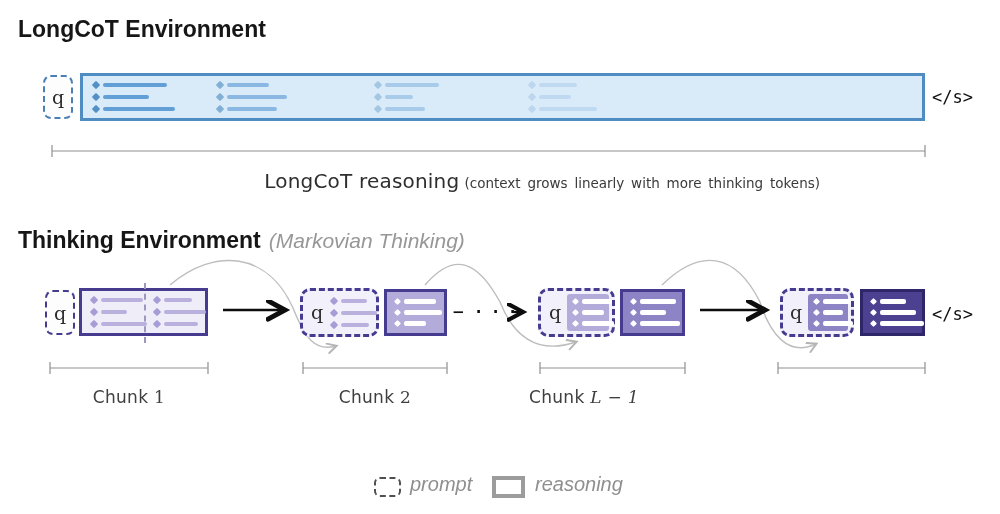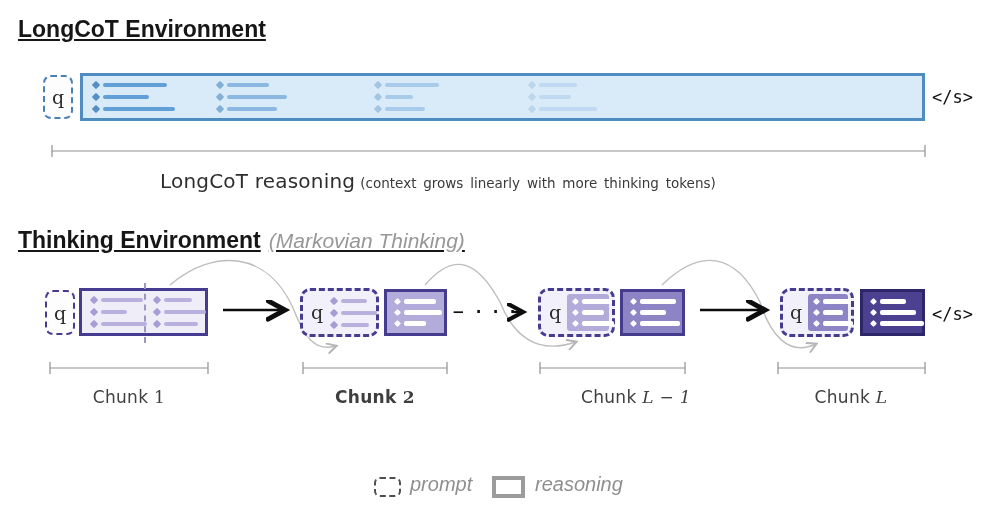--- a/index.html
+++ b/index.html
@@ -1,20 +1,20 @@
 <!DOCTYPE html>
 <html><head>
 <meta charset="utf-8">
 <style>
   html,body{margin:0;padding:0;background:#ffffff;}
   .canvas{position:relative;width:1000px;height:514px;background:#fff;overflow:hidden;
           font-family:"DejaVu Sans",sans-serif;}
   .abs{position:absolute;}
   
-  .h1{font-family:"Liberation Sans",sans-serif;font-weight:700;font-size:23px;color:#161616;text-decoration:underline;}
+  .h1{font-family:"Liberation Sans",sans-serif;font-weight:700;font-size:23px;color:#161616;}
   .h2sub{font-family:"Liberation Sans",sans-serif;font-weight:400;font-style:italic;
          font-size:21px;color:#979797;margin-left:8px;}
   
   .qbox{box-sizing:border-box;border-radius:8px;background:#fdfdfe;display:flex;
         align-items:center;justify-content:center;
         font-family:"DejaVu Serif",serif;font-size:19px;color:#2d2d2d;}
   .qblue{border:2.5px dashed #4a7fb5;}
   .qpurple{border:2.5px dashed #453c8f;}
   .bigblue{box-sizing:border-box;border:3px solid #4e8cc2;background:#d9eaf8;}
   .pbox{box-sizing:border-box;border:3px solid #453c8f;}
@@ -155,21 +155,21 @@
         </div>
       <div class="row">
           <span class="dia"></span>
           <span class="bar" style="width:58px"></span>
         </div>
     </div>
   </div>
 
   <div class="abs eos" style="left:932px;top:87px;">&lt;/s&gt;</div>
 
-  <div class="abs" style="left:160px;top:169px;width:660px;text-align:left;">
+  <div class="abs" style="left:160px;top:169px;width:660px;text-align:right;">
     <span class="cap1">LongCoT reasoning</span>
     <span class="cap2">(context grows linearly with more thinking tokens)</span>
   </div>
 
   <div class="abs h1" style="left:18px;top:227px;white-space:nowrap;">
     <span>Thinking Environment</span><span class="h2sub">(Markovian Thinking)</span>
   </div>
 
   <div class="abs qbox qpurple" style="left:45px;top:290px;width:30px;height:45px;">
     <span>q</span>
@@ -313,31 +313,27 @@
         </div>
     </div>
   </div>
 
   <div class="abs eos" style="left:932px;top:304px;">&lt;/s&gt;</div>
 
   <div class="abs chunklab" style="left:59px;top:387px;width:140px;">
     <span>Chunk</span>
     <span class="math">1</span>
   </div>
-  <div class="abs chunklab" style="left:305px;top:387px;width:140px;font-weight:bold;">
+  <div class="abs chunklab" style="left:305px;top:387px;width:140px;">
     <span>Chunk</span>
     <span class="math">2</span>
   </div>
-  <div class="abs chunklab" style="left:556px;top:387px;width:160px;">
+  <div class="abs chunklab" style="left:504px;top:387px;width:160px;">
     <span>Chunk</span>
     <span class="math mathit">L − 1</span>
-  </div>
-  <div class="abs chunklab" style="left:781px;top:387px;width:140px;">
-    <span>Chunk</span>
-    <span class="math mathit">L</span>
   </div>
 
 
   <div class="abs legbox-dash" style="left:374px;top:477px;width:27px;height:20px;"></div>
   <div class="abs leglab" style="left:410px;top:473px;font-style:italic;">prompt</div>
   <div class="abs legbox-solid" style="left:492px;top:476px;width:33px;height:22px;"></div>
   <div class="abs leglab" style="left:535px;top:473px;">reasoning</div>
 
 </div>
 

